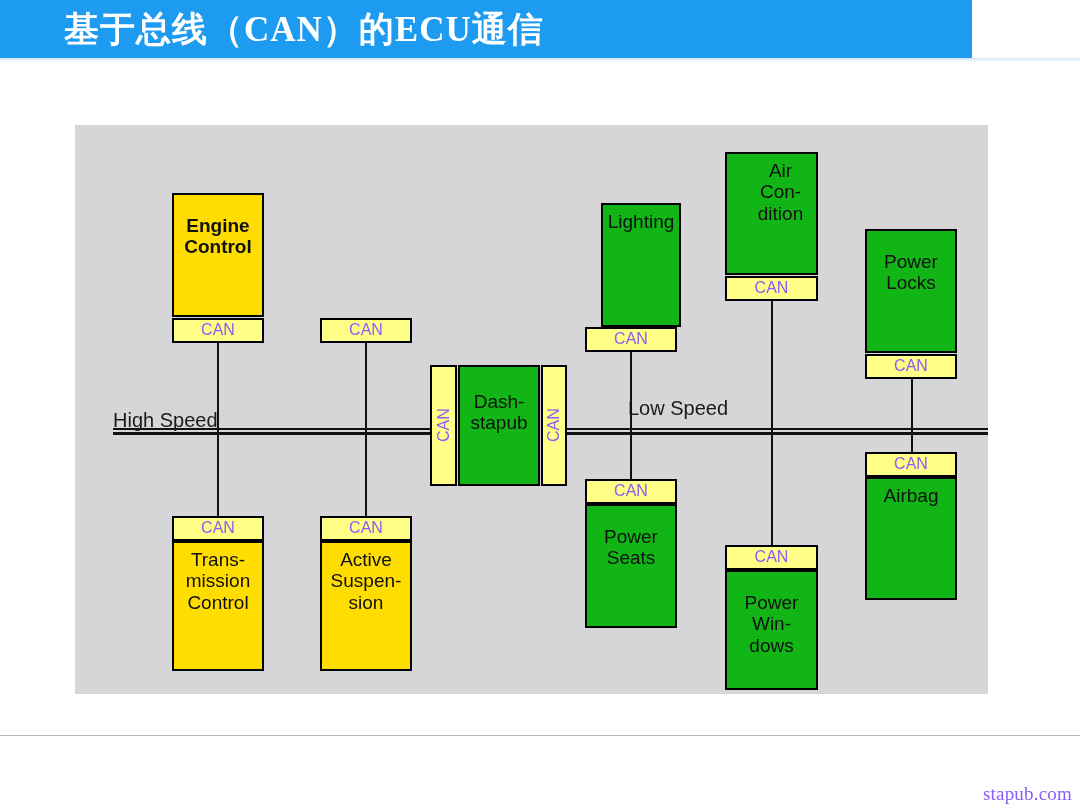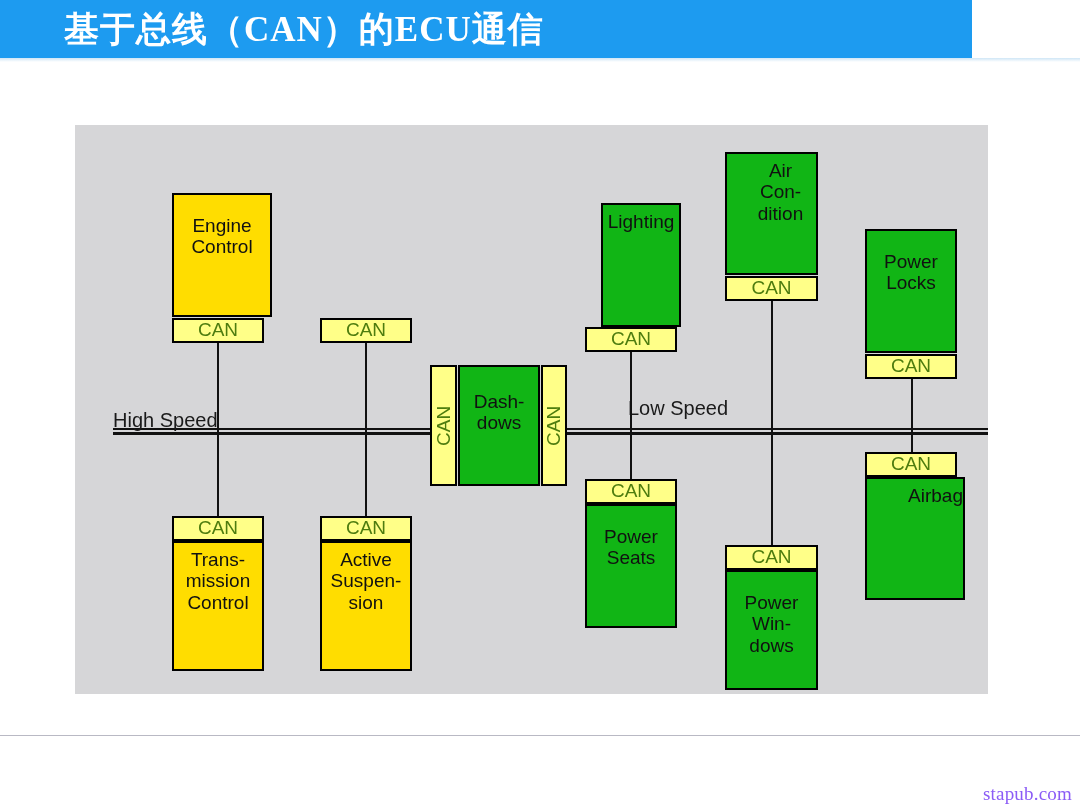--- a/index.html
+++ b/index.html
@@ -75,22 +75,22 @@
     display: block;
     padding-top: 6px;
     white-space: pre-line;
   }
   .node.pad-mid .label { padding-top: 20px; }
 
   .can {
     background: #ffff88;
     border: 2px solid #000000;
     box-sizing: border-box;
-    font-size: 19px;
-    color: #4d7c0f;
+    font-size: 16px;
+    color: #8b5cf6;
     text-align: center;
     line-height: 20px;
   }
 
   .can.vertical {
     writing-mode: vertical-rl;
     transform: rotate(180deg);
     line-height: 26px;
     display: flex;
     align-items: center;
@@ -160,21 +160,21 @@
   <div class="bus bus-outer" style="left:38px; top:301px; width:322px;">
     <div class="bus-inner"></div>
   </div>
   <div class="bus-label" style="left:38px; top:284px;">High Speed</div>
 
   <div class="bus bus-outer" style="left:492px; top:301px; width:421px;">
     <div class="bus-inner"></div>
   </div>
   <div class="bus-label" style="left:553px; top:272px;">Low Speed</div>
 
-  <div class="node ecu-yellow pad-mid" style="left:97px; top:68px; width:100px; height:124px;">
+  <div class="node ecu-yellow pad-mid" style="left:97px; top:68px; width:92px; height:124px;font-weight:bold;">
     <span class="label">Engine
 Control</span>
   </div>
   <div class="can" style="left:97px; top:193px; width:92px; height:25px;">CAN</div>
   <div class="stub" style="left:142px; top:218px; height:85px;"></div>
 
   <div class="can" style="left:245px; top:193px; width:92px; height:25px;">CAN</div>
   <div class="stub" style="left:290px; top:218px; height:85px;"></div>
 
   <div class="stub" style="left:142px; top:305px; height:86px;"></div>
@@ -190,21 +190,21 @@
   <div class="node ecu-yellow" style="left:245px; top:416px; width:92px; height:130px;">
     <span class="label">Active
 Suspen-
 sion</span>
   </div>
 
   <div class="dash-group" style="left:355px; top:240px; width:137px; height:121px;">
     <div class="can vertical" style="position:absolute; left:0px; top:0px; width:27px; height:121px;">CAN</div>
     <div class="node ecu-green" style="position:absolute; left:28px; top:0px; width:82px; height:121px;">
       <span class="label" style="padding-top:24px;">Dash-
-dows</span>
+stapub</span>
     </div>
     <div class="can vertical" style="position:absolute; left:111px; top:0px; width:26px; height:121px;">CAN</div>
   </div>
 
   <div class="node ecu-green" style="left:526px; top:78px; width:80px; height:124px;">
     <span class="label">Lighting</span>
   </div>
   <div class="can" style="left:510px; top:202px; width:92px; height:25px;">CAN</div>
   <div class="stub" style="left:555px; top:227px; height:76px;"></div>
 
@@ -233,20 +233,20 @@
   <div class="stub" style="left:696px; top:305px; height:115px;"></div>
   <div class="can" style="left:650px; top:420px; width:93px; height:25px;">CAN</div>
   <div class="node ecu-green pad-mid" style="left:650px; top:445px; width:93px; height:120px;">
     <span class="label">Power
 Win-
 dows</span>
   </div>
 
   <div class="stub" style="left:836px; top:305px; height:22px;"></div>
   <div class="can" style="left:790px; top:327px; width:92px; height:25px;">CAN</div>
-  <div class="node ecu-green" style="left:790px; top:352px; width:100px; height:123px;text-align:right;">
+  <div class="node ecu-green" style="left:790px; top:352px; width:92px; height:123px;">
     <span class="label">Airbag</span>
   </div>
 
 </div>
 
 <div id="bottom-rule"></div>
 <div id="watermark">stapub.com</div>
 
 </body></html>

